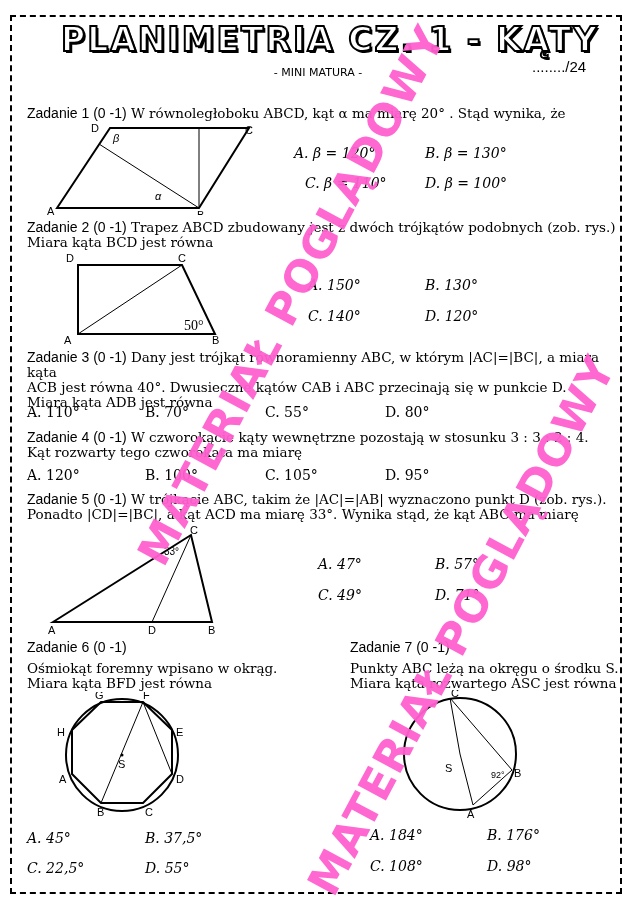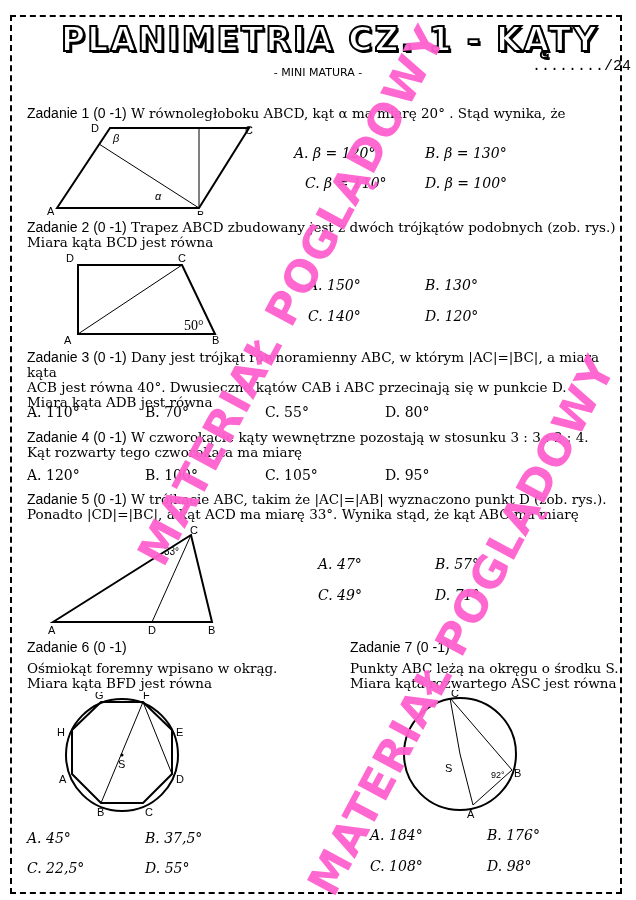--- a/index.html
+++ b/index.html
@@ -1,21 +1,21 @@
 <!DOCTYPE html>
 <html><head>
 <meta charset="utf-8">
 <style>
   html,body{margin:0;padding:0;background:#fff;}
   body{width:636px;height:900px;position:relative;overflow:hidden;font-family:"DejaVu Serif",serif;color:#000;}
   .frame{position:absolute;left:10px;top:15px;width:612px;height:879px;border:2px dashed #000;box-sizing:border-box;}
   .title{position:absolute;left:12px;width:636px;top:20px;text-align:center;font-family:"DejaVu Sans",sans-serif;font-weight:900;font-size:33px;letter-spacing:2px;color:#fff;
     -webkit-text-stroke:2px #000;text-shadow:2px 2px 0 #000;}
   .subtitle{position:absolute;left:0;width:636px;top:66px;text-align:center;font-family:"DejaVu Sans",sans-serif;font-size:11px;}
-  .score{position:absolute;left:532px;top:58px;font-family:Liberation Mono, monospace;font-size:15px;}
+  .score{position:absolute;left:532px;top:58px;font-family:Liberation Sans, sans-serif;font-size:15px;}
   .q{position:absolute;font-size:13.5px;line-height:15px;}
   .q b.lbl{font-family:"Liberation Sans",sans-serif;font-weight:normal;font-size:14px;}
   .ans{position:absolute;font-size:14px;font-style:italic;}
   svg.fig{position:absolute;}
   svg text{font-family:"Liberation Sans",sans-serif;font-size:11px;}
   .wm{position:absolute;font-family:"DejaVu Sans",sans-serif;font-weight:900;color:#ff5fcf;font-size:44px;white-space:nowrap;transform-origin:center;opacity:0.95;letter-spacing:1px;}
 </style>
 </head>
 <body>
 

